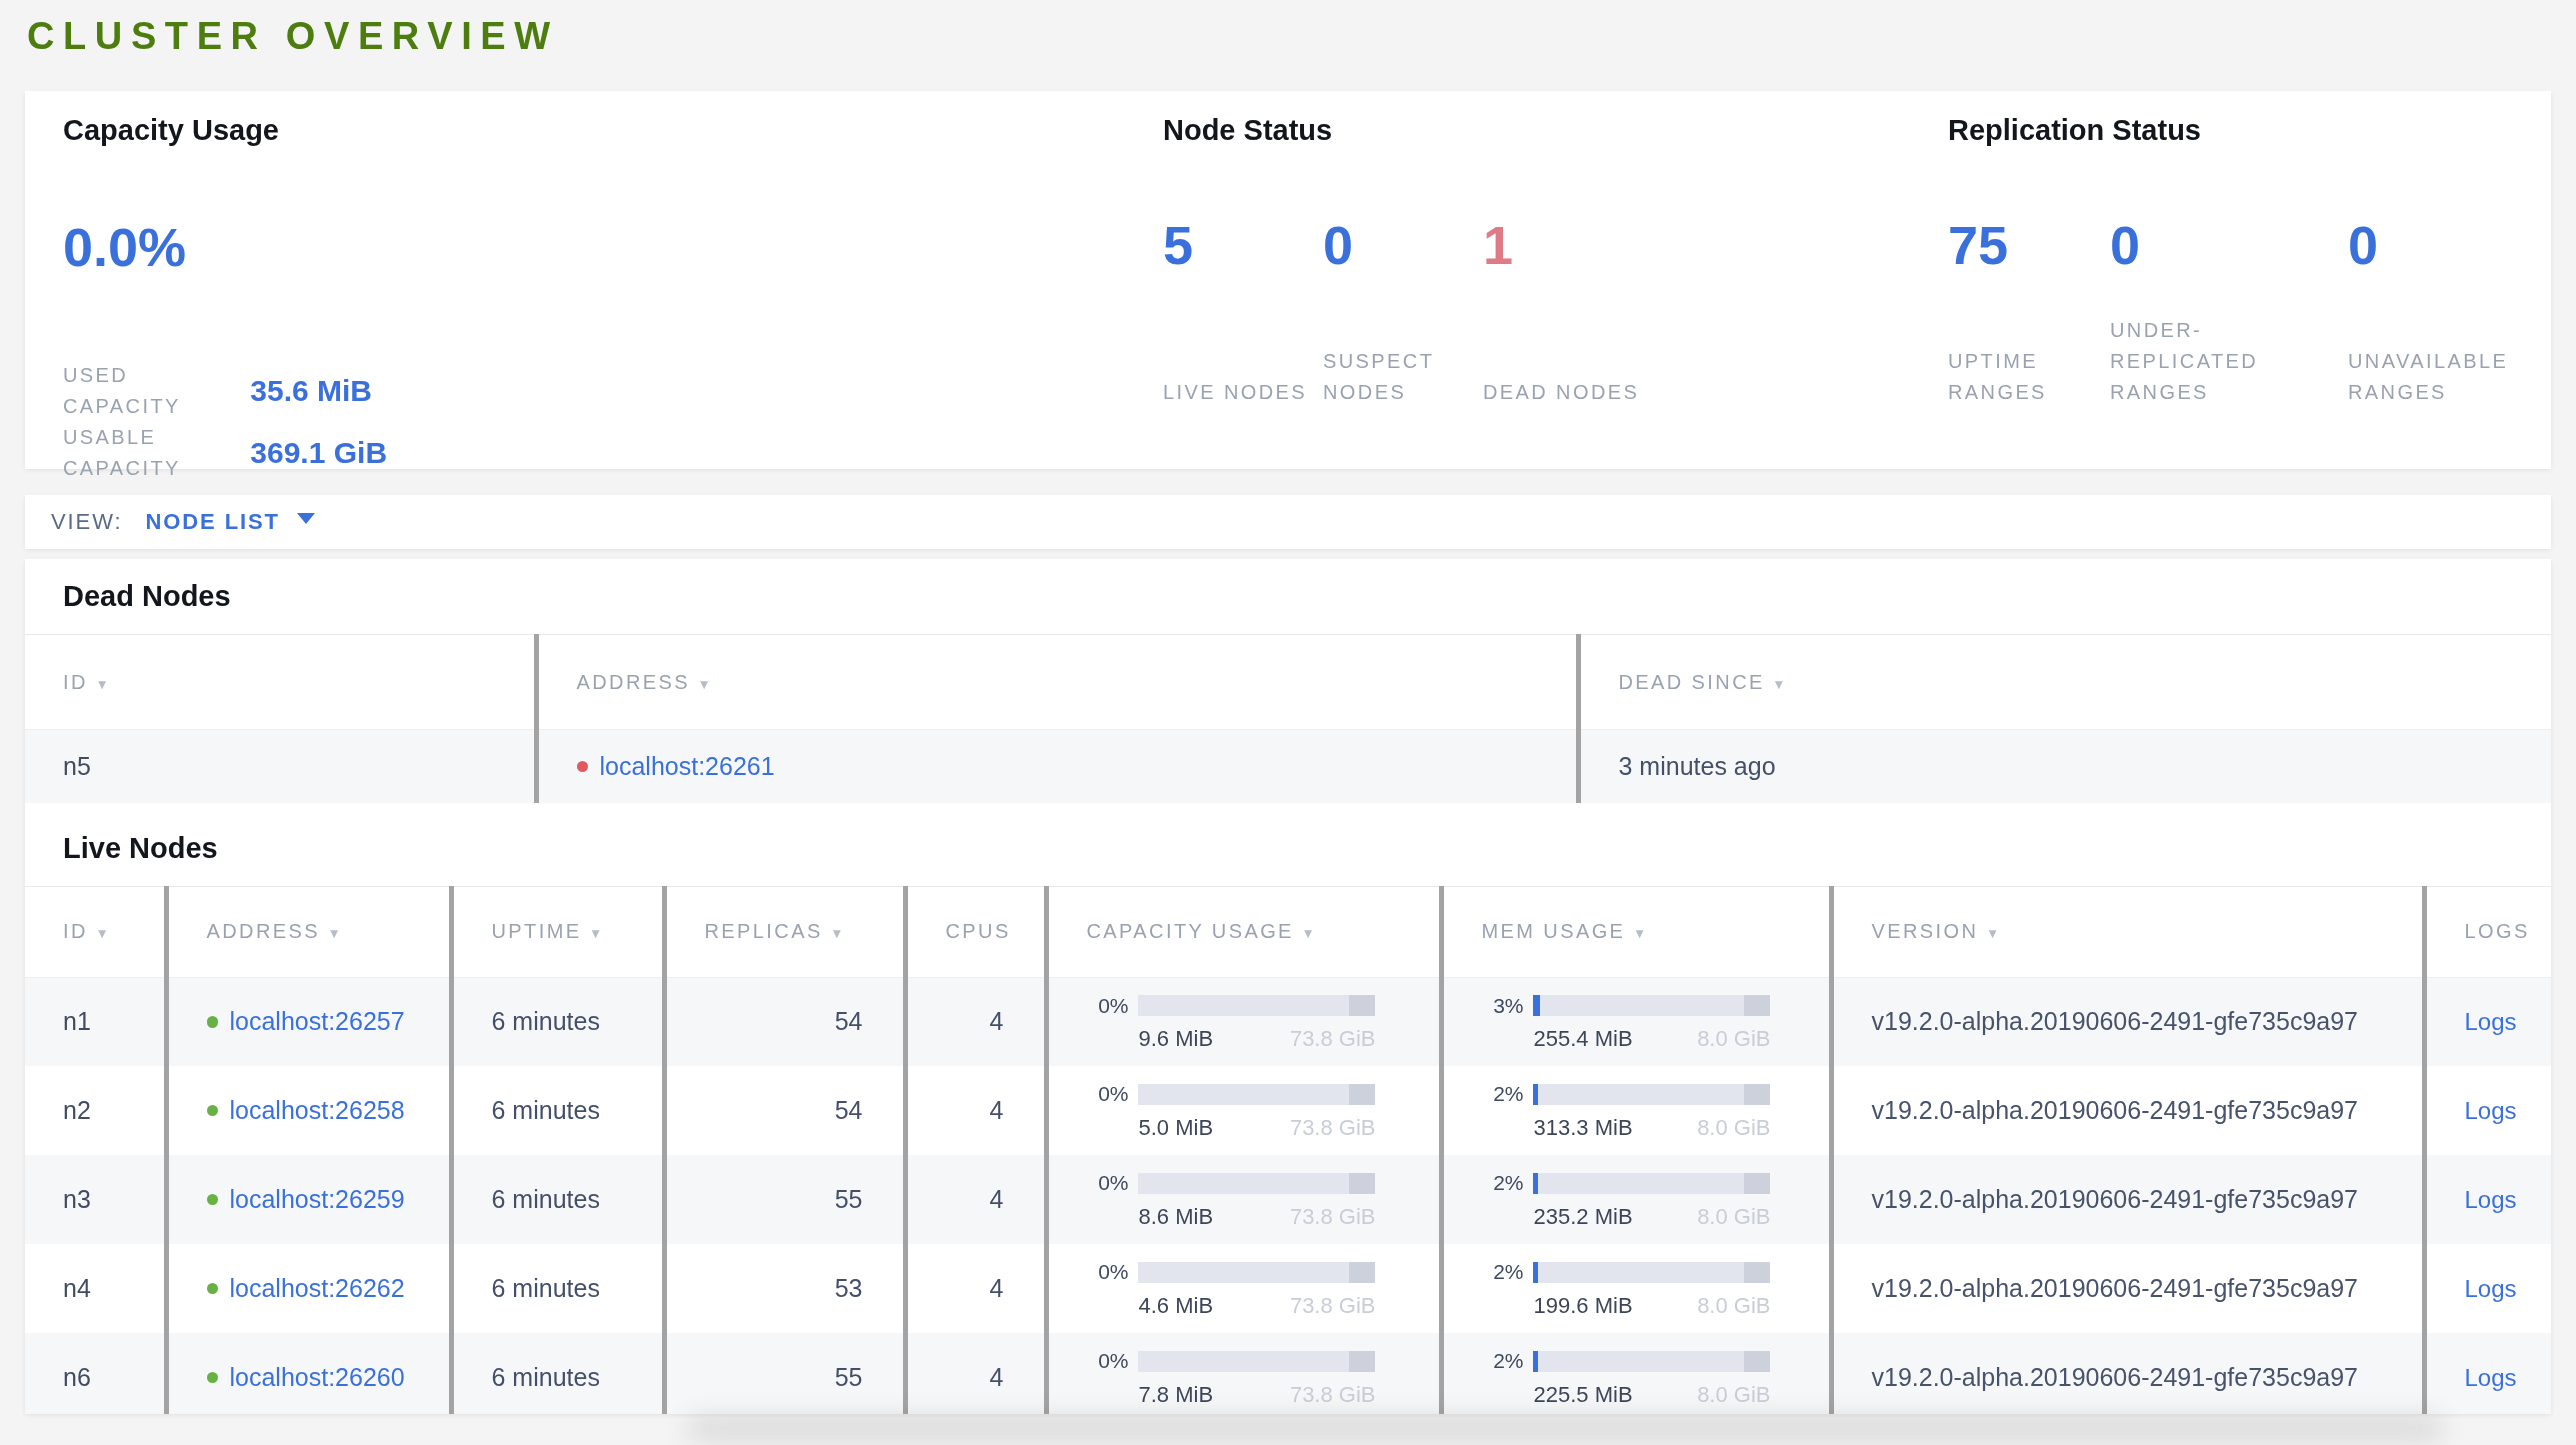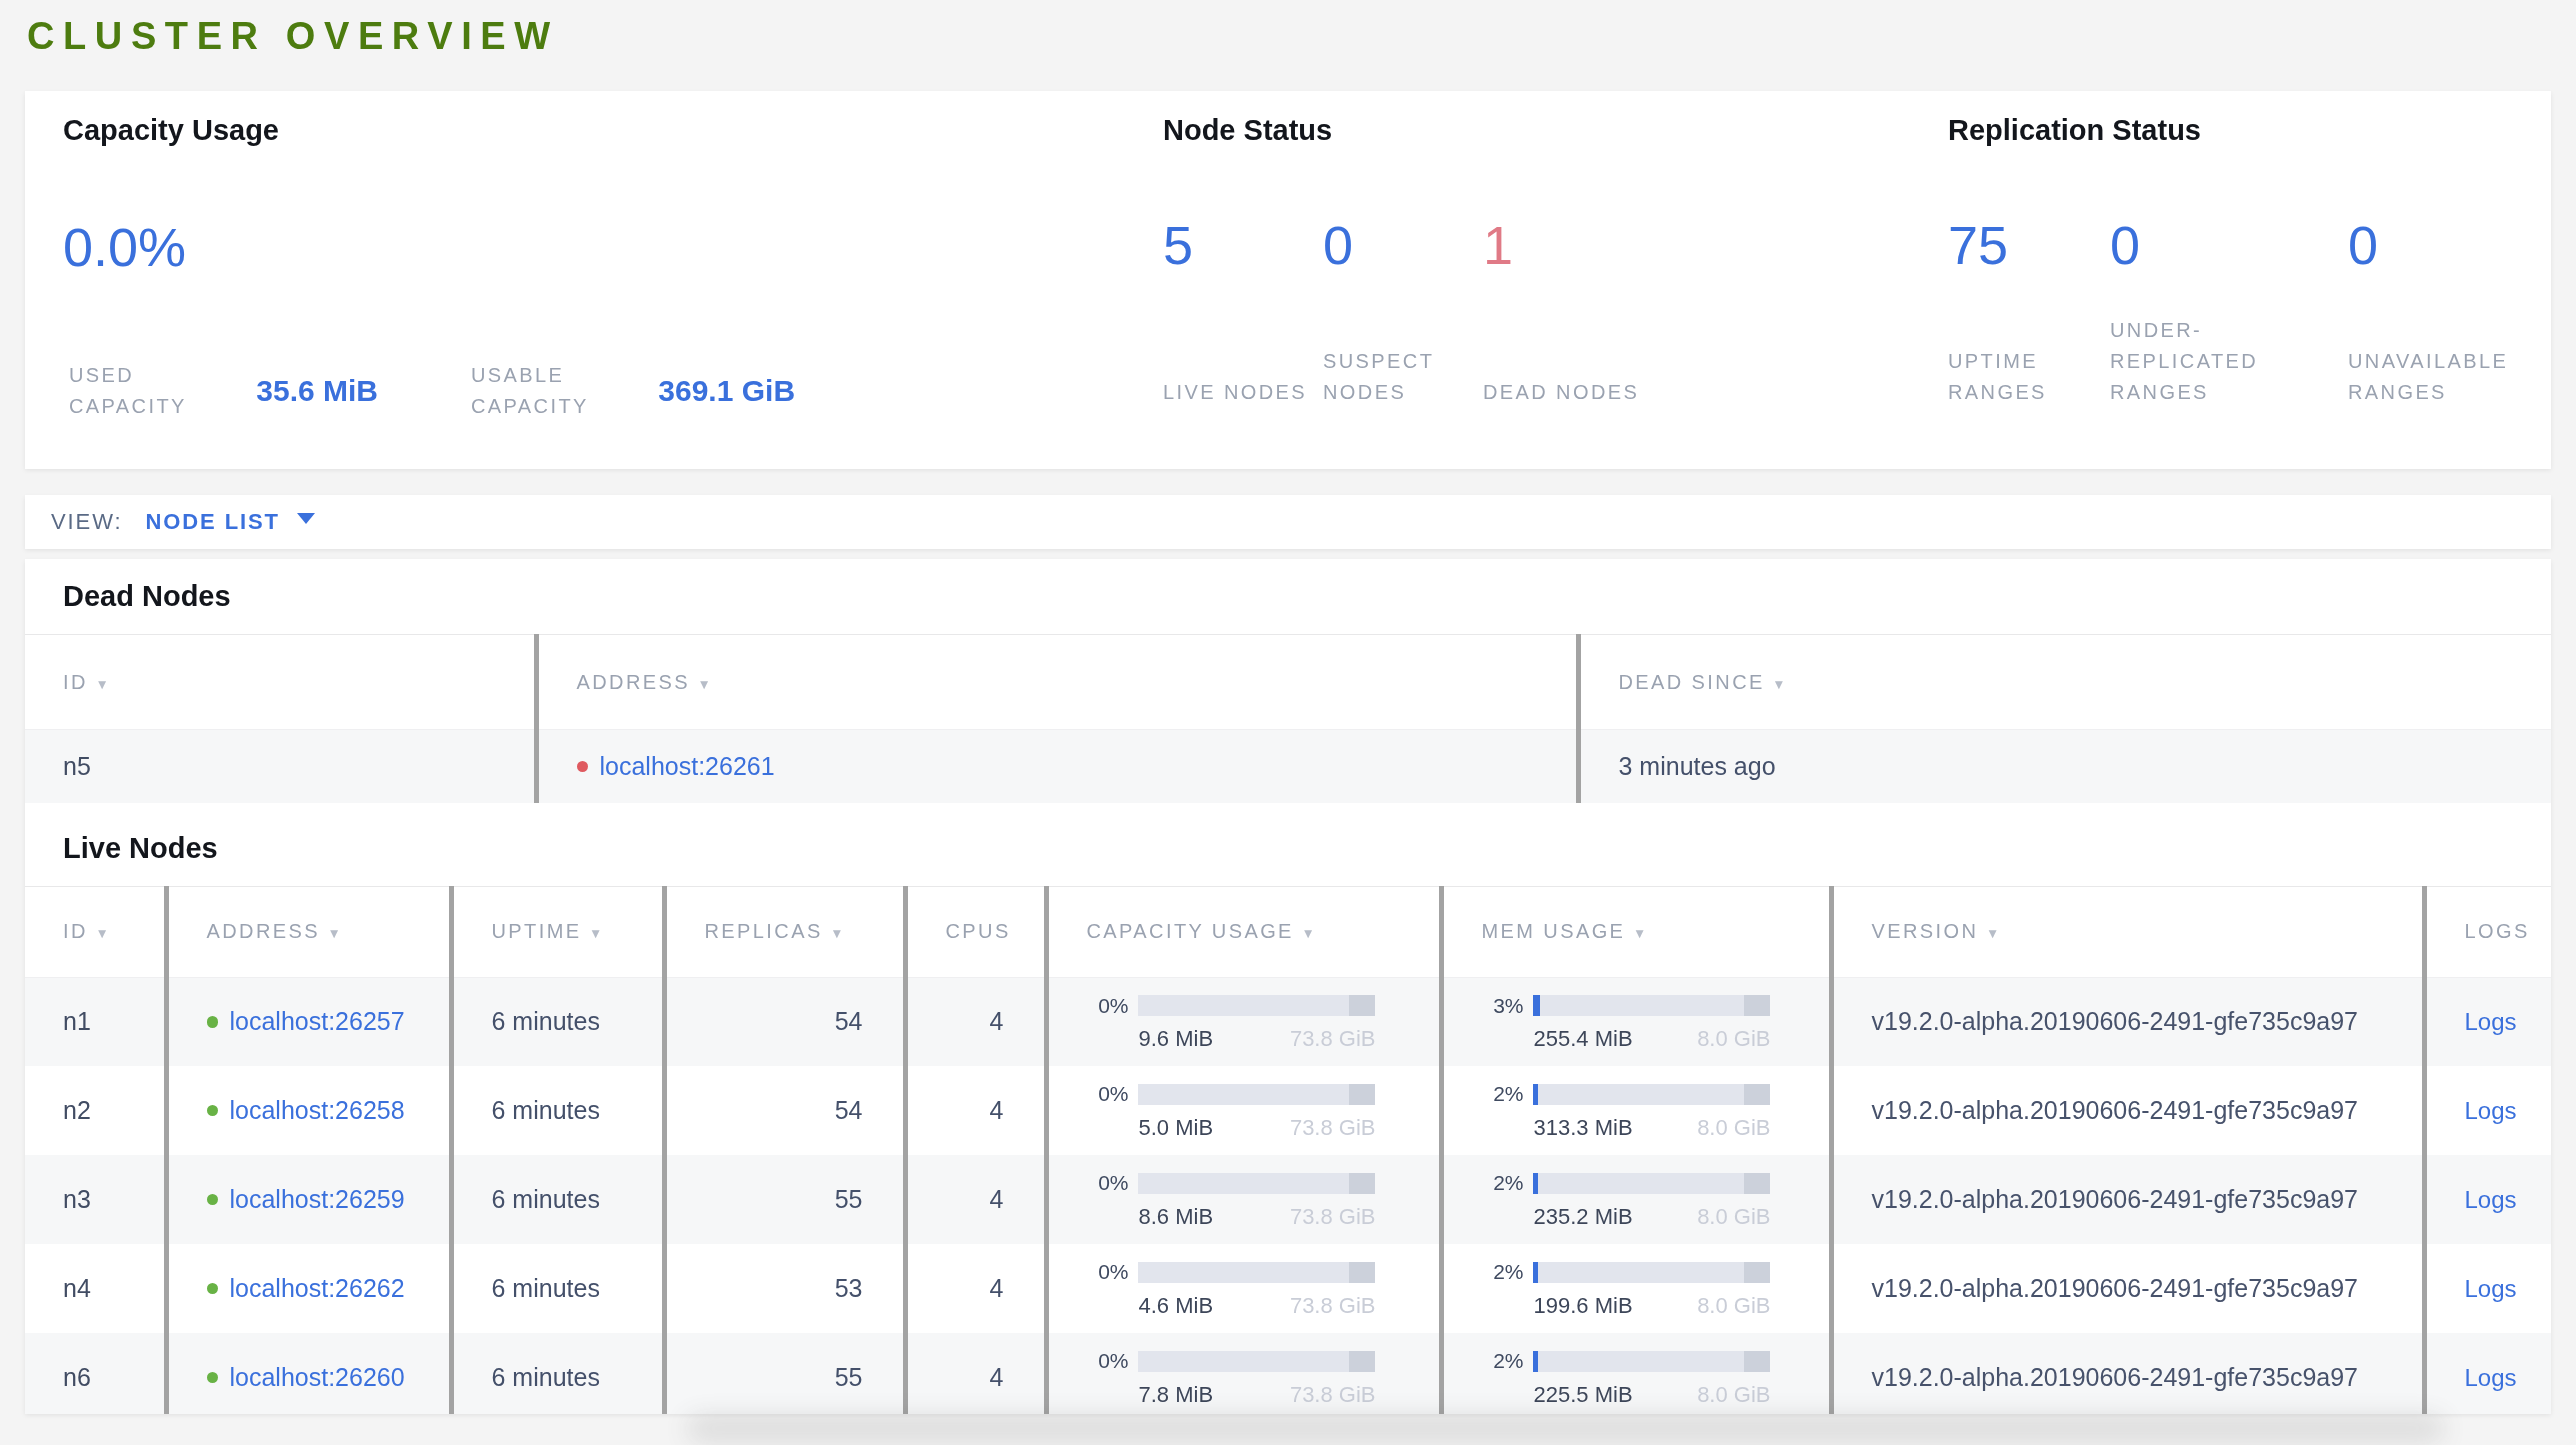--- a/index.html
+++ b/index.html
@@ -24,36 +24,36 @@
   .view-bar   { position:absolute; top:495px; left:25px; width:2526px; height:54px; }
   .content-panel{ position:absolute; top:559px; left:25px; width:2526px; height:855px; overflow:hidden; }
 
   
   .sec{ position:absolute; top:0; height:100%; }
   .sec-cap { left:38px;  width:1060px; }
   .sec-node{ left:1138px; width:764px; }
   .sec-repl{ left:1923px; width:603px; }
   .sec h2{ position:absolute; top:23px; left:0; font-size:29px; font-weight:600; color:#13161c; }
 
-  .big-num{ font-size:54px; font-weight:400; color:#3a70dc; line-height:57px; }
+  .big-num{ font-size:54px; font-weight:700; color:#3a70dc; line-height:57px; }
   .big-num.red{ color:#e07a86; }
 
   .cap-percent{ position:absolute; top:128px; left:0; }
 
   .capbar-wrap{ position:absolute; left:160px; top:139px; width:634px; }
   .capbar{ position:relative; width:100%; height:27px; display:flex; }
   .capbar-light{ height:100%; background:#e4e6ee; }
   .capbar-dark { height:100%; background:#ccd1db; }
   .cap-ticks{ position:relative; height:15.3px; margin-top:7.6px; }
   .cap-tick{ position:absolute; top:0; width:1.9px; height:14.3px; background:#76819a; }
   .cap-tick.t0{left:0;} .cap-tick.t1{left:27.1%;} .cap-tick.t2{left:54.3%;} .cap-tick.t3{left:81.2%;}
   .cap-axis-label{ position:absolute; top:29px; transform:translateX(-50%); font-size:21px; color:#525f78; white-space:nowrap; }
   .cap-axis-label.l0{ left:1%; } .cap-axis-label.l1{ left:54.5%; }
 
-  .kv-row{ position:absolute; left:6px; top:269px; display:flex; }
+  .kv-row{ position:absolute; left:0; top:269px; display:flex;flex-direction:column; }
   .kv{ display:flex; align-items:center; }
   .kv:first-child{ width:402px; }
   .kv-label{ width:172px; font-size:20px; letter-spacing:2.4px; color:#9aa2b0; line-height:1.55; }
   .kv-value{ margin-left:15.3px; font-size:30px; font-weight:600; color:#3a70dc; white-space:nowrap; }
 
   .stat-nums{ position:absolute; top:126px; left:0; display:flex; }
   .stat-labels{ position:absolute; bottom:61px; left:0; display:flex; align-items:flex-end; }
   .sec-node .stat-col{ width:160px; }
   .sec-repl .col-w1{ width:162px; } .sec-repl .col-w2{ width:238px; } .sec-repl .col-w3{ width:203px; }
   .stat-label{ font-size:20px; letter-spacing:2.4px; color:#9aa2b0; line-height:1.55; }

